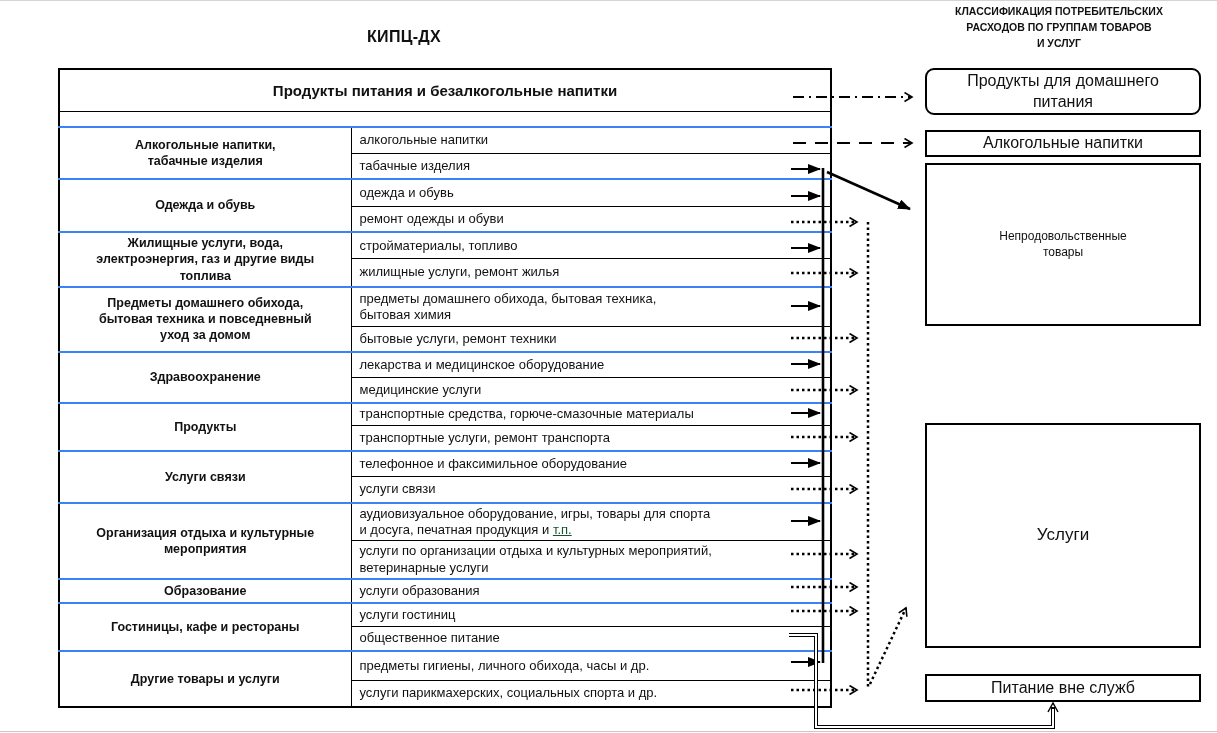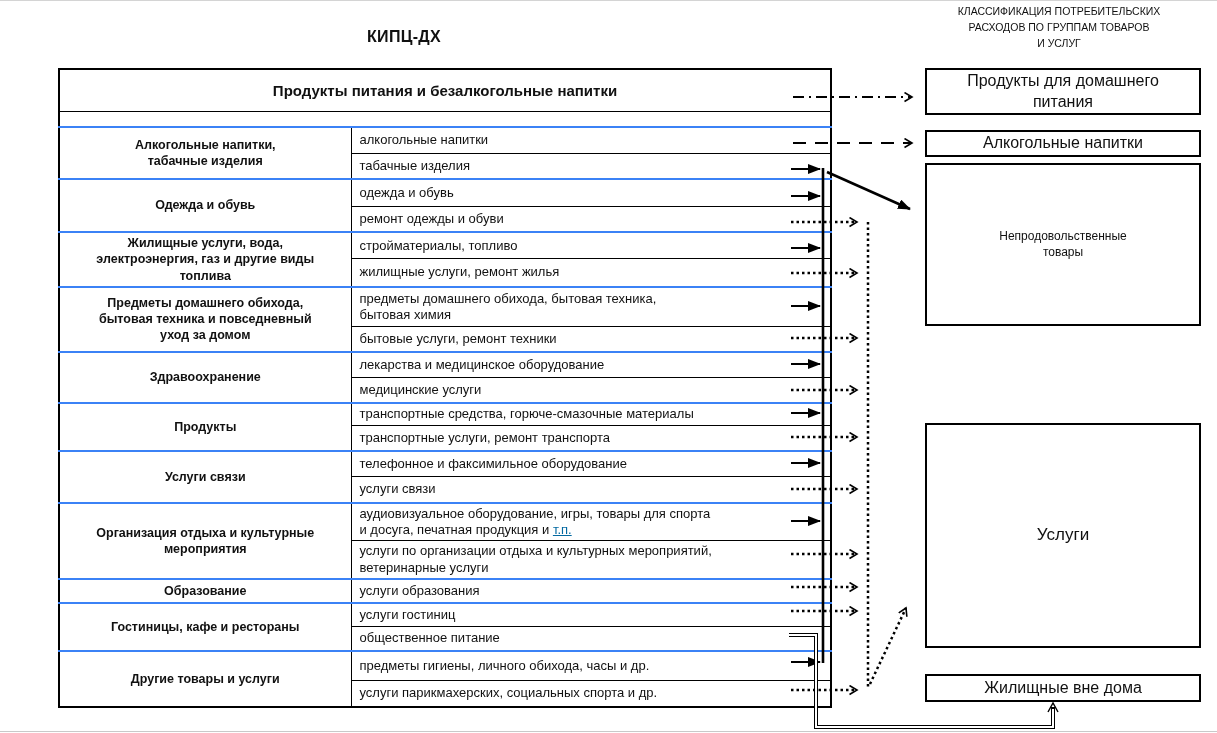--- a/index.html
+++ b/index.html
@@ -14,21 +14,21 @@
   .hairline { position: absolute; left: 0; width: 1217px; height: 1px; background: #d4d4d4; }
   #hairline-top { top: 0; }
   #hairline-bottom { top: 731px; background: #c9c9c9; }
 
   #main-title {
     position: absolute; left: 18px; top: 20px; width: 772px;
     text-align: center; font-size: 16px; font-weight: bold; letter-spacing: .3px; margin-top: 8px;
   }
   #right-heading {
     position: absolute; left: 903px; top: 4px; width: 312px;
-    text-align: center; font-size: 10.5px; font-weight: normal; line-height: 1.5;
+    text-align: center; font-size: 10.5px; font-weight: bold; line-height: 1.5;
     white-space: pre-line;
   }
 
   
   table#kipc {
     position: absolute; left: 18px; top: 68px; width: 772px;
     border-collapse: collapse; table-layout: fixed;
     border: 2px solid #000;
     margin-left: 40px;
   }
@@ -38,30 +38,30 @@
   }
   #kipc td.spacer { height: 16px; }
   #kipc td.g {
     text-align: center; font-weight: bold; font-size: 12.5px; line-height: 1.3;
     padding: 2px 16px; white-space: pre-line;
   }
   #kipc td.s {
     font-size: 13px; line-height: 1.25; padding: 2px 4px 2px 8px; white-space: pre-line;
   }
   #kipc .gt { border-top: 2px solid #3b82f6; }
-  .link { color: #0369a1; text-decoration: underline; cursor: pointer; }
+  .link { color: #14532d; text-decoration: underline; cursor: pointer; }
 
   
   .rbox {
     position: absolute; left: 925px; width: 276px;
     border: 2px solid #000; background: #fff;
     display: flex; align-items: center; justify-content: center;
     text-align: center; line-height: 1.3; white-space: pre-line;
   }
-  #box-food      { top: 68px;  height: 47px;  font-size: 16px; }
+  #box-food      { top: 68px;  height: 47px;  font-size: 16px; border-radius: 9px; }
   #box-alcohol   { top: 130px; height: 27px;  font-size: 16px; }
   #box-nonfood   { top: 163px; height: 163px; font-size: 12px; }
   #box-services  { top: 423px; height: 225px; font-size: 17px; }
   #box-eatout    { top: 674px; height: 28px;  font-size: 16px; }
 
   #arrow-layer { position: absolute; left: 0; top: 0; pointer-events: none; }
 </style>
 </head>
 <body>
 
@@ -181,21 +181,21 @@
       </tr>
 </tbody>
   </table>
 
 <div class="rbox" id="box-food">Продукты для домашнего
 питания</div>
 <div class="rbox" id="box-alcohol">Алкогольные напитки</div>
 <div class="rbox" id="box-nonfood">Непродовольственные
 товары</div>
 <div class="rbox" id="box-services">Услуги</div>
-<div class="rbox" id="box-eatout">Жилищные вне дома</div>
+<div class="rbox" id="box-eatout">Питание вне служб</div>
 
 <svg id="arrow-layer" width="1217" height="733" viewBox="0 0 1217 733">
   <defs>
     <marker id="mF" markerUnits="userSpaceOnUse" markerWidth="14" markerHeight="10" refX="12" refY="5" orient="auto">
       <path d="M0,0 L13,5 L0,10 Z" fill="#000"></path>
     </marker>
     <marker id="mV" markerUnits="userSpaceOnUse" markerWidth="10" markerHeight="11" refX="8" refY="5" orient="auto">
       <polyline points="0.5,0.5 8,5 0.5,9.5" fill="none" stroke="#000" stroke-width="1.6"></polyline>
     </marker>
   </defs>

